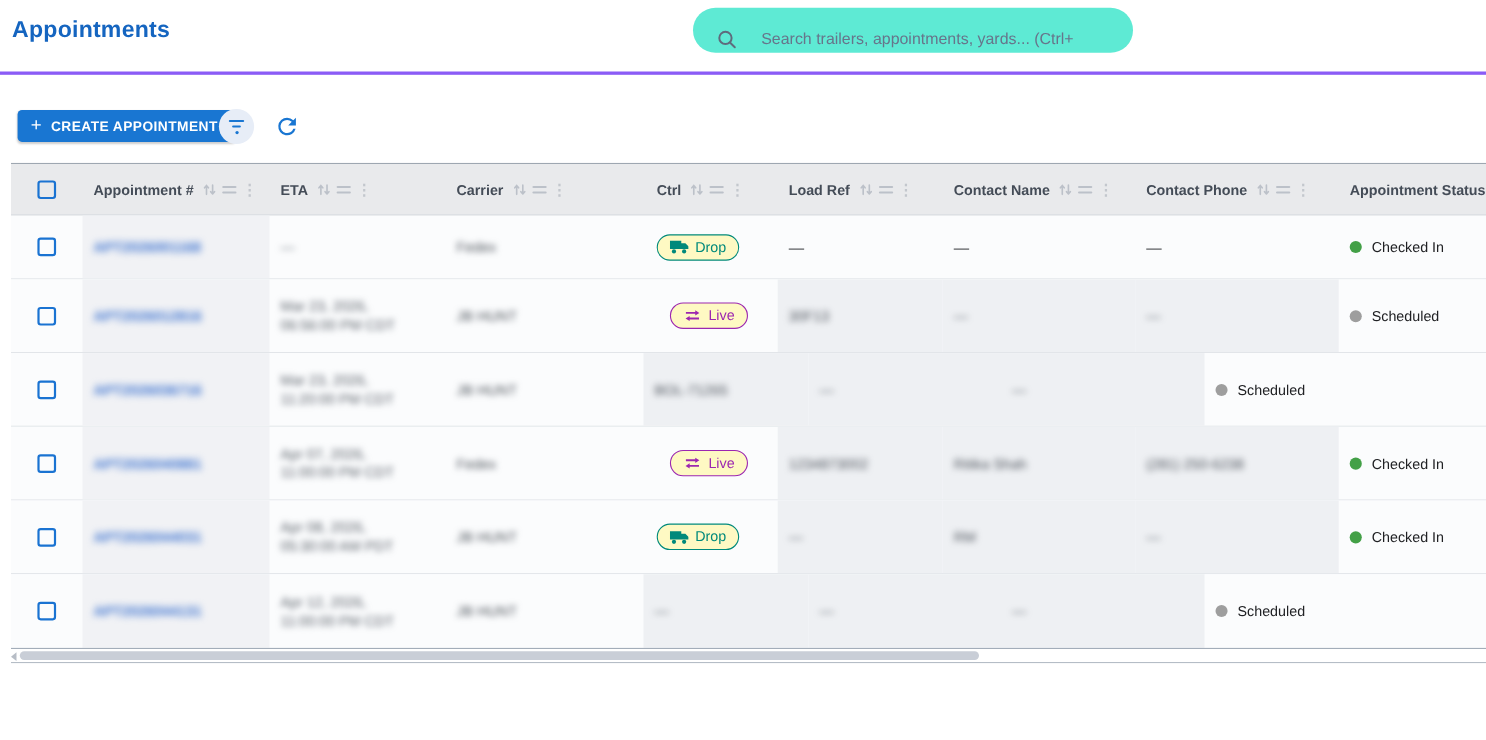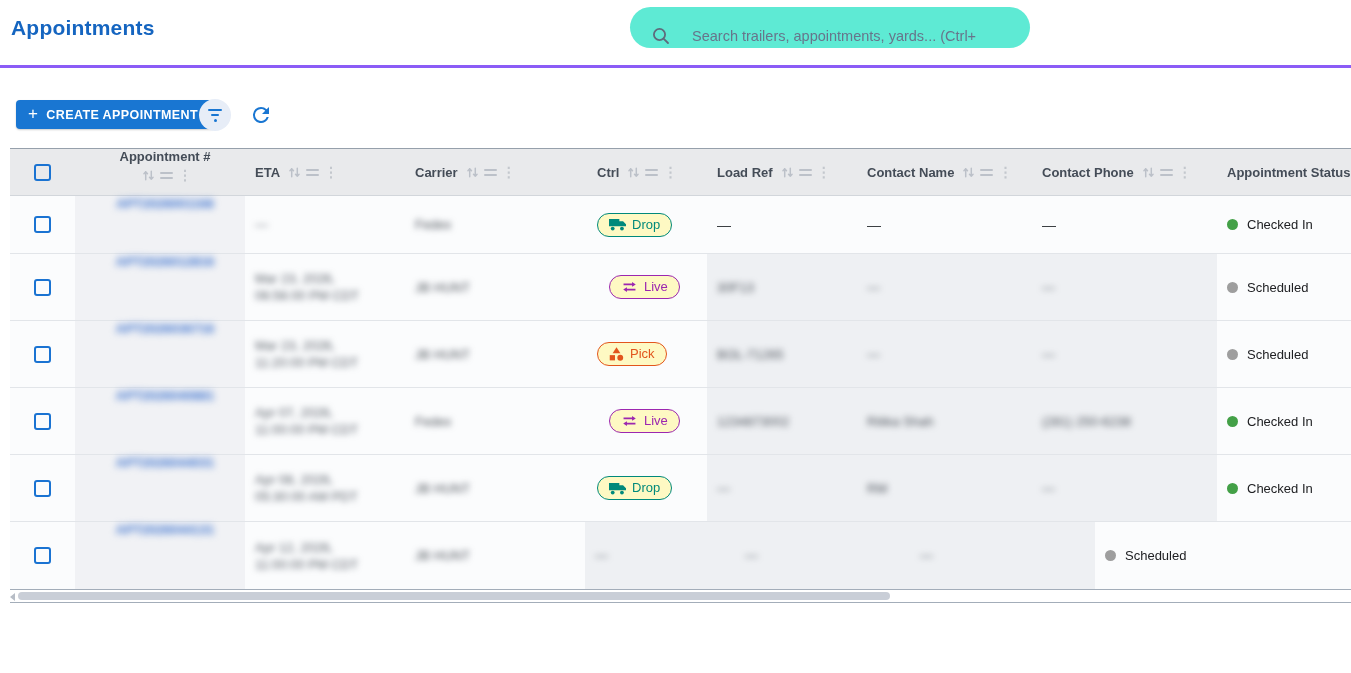--- a/index.html
+++ b/index.html
@@ -26,21 +26,21 @@
 
   
   .table-wrap { margin-left:10px; width:1341px; overflow:hidden; }
   .tinner { width:1407px; }
   .thead { display:flex; height:48px; align-items:center; background:#e9eaec; border-top:1px solid #96a0ab; border-bottom:1px solid #d2d6db; }
   .trow { display:flex; height:67px; align-items:center; background:#fbfcfd; border-bottom:1px solid #e2e5e9; }
   .trow.r-first { height:58px; }
   .trow:last-of-type { border-bottom:none; }
   .cell { display:flex; align-items:center; padding-left:10px; height:100%; }
   .c0 { width:65px; justify-content:center; padding-left:0; }
-  .c1 { width:170px;flex-direction:column; }
+  .c1 { width:170px; }
   .c2 { width:160px; }
   .c3 { width:180px; }
   .c4 { width:122px; padding-left:12px; }
   .c5 { width:150px; }
   .c6 { width:175px; }
   .c7 { width:185px; }
   .c8 { width:200px; }
 
   .hcell { font-size:13px; font-weight:700; color:#444c57; display:flex; align-items:center; gap:4px; }
   .hicons { display:flex; align-items:center; gap:5px; margin-left:4px; }
@@ -322,30 +322,20 @@
         </div>
     <div class="cell c2">
           <div class="eta blur">
             <span>Mar 23, 2026,</span>
             <span>11:20:00 PM CDT</span>
           </div>
         </div>
     <div class="cell c3">
           <span class="txt blur">JB HUNT</span>
         </div>
-    <div class="cell c4">
-      <span class="badge b-pick">
-        <svg width="15" height="14" viewBox="0 0 20 18" fill="currentColor">
-              <path d="M10 0l5.2 8H4.8z"></path>
-              <rect x="1" y="10.5" width="7" height="7"></rect>
-              <circle cx="15" cy="14" r="3.9"></circle>
-            </svg>
-        <span>Pick</span>
-      </span>
-    </div>
     <div class="cell c5 band-m">
           <span class="txt blur">BOL-71265</span>
         </div>
     <div class="cell c6 band-m">
           <span class="txt blur">—</span>
         </div>
     <div class="cell c7 band-m">
           <span class="txt blur">—</span>
         </div>
     <div class="cell c8">

